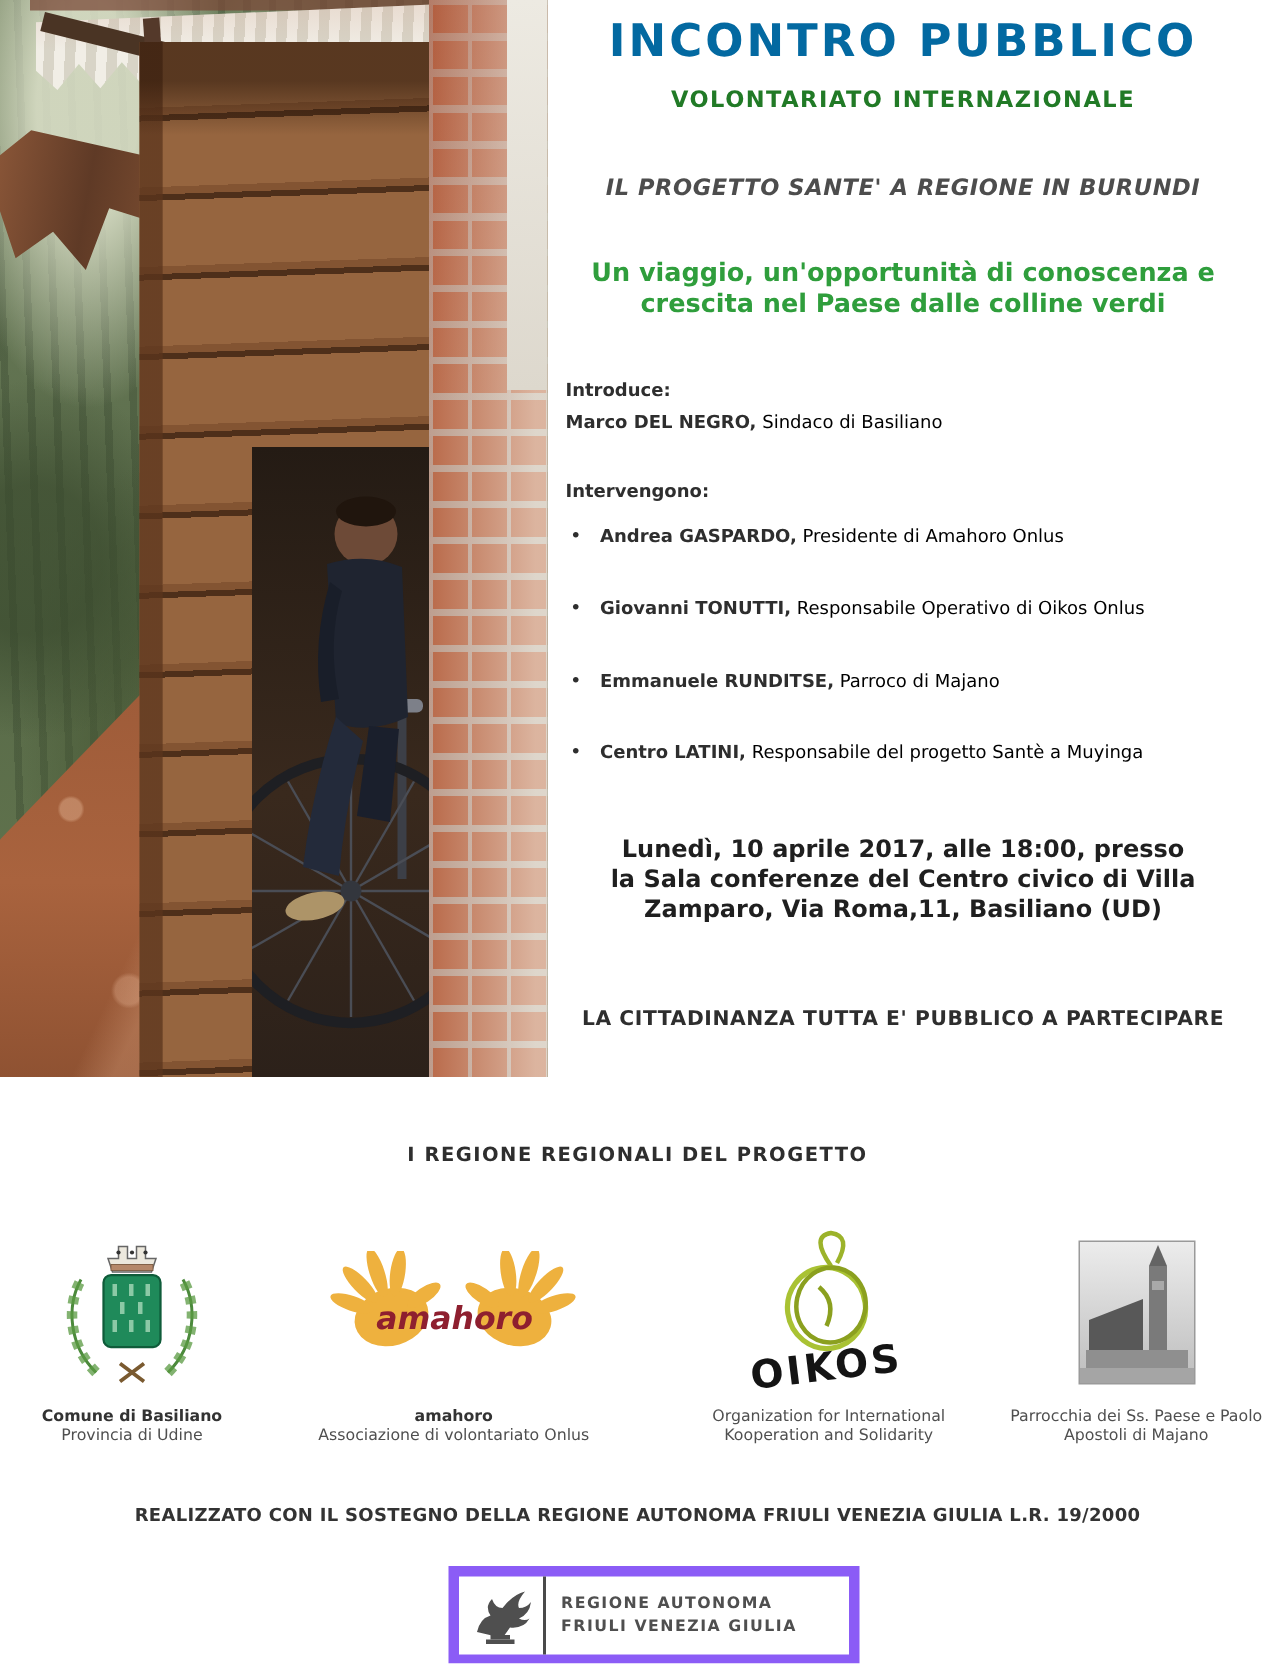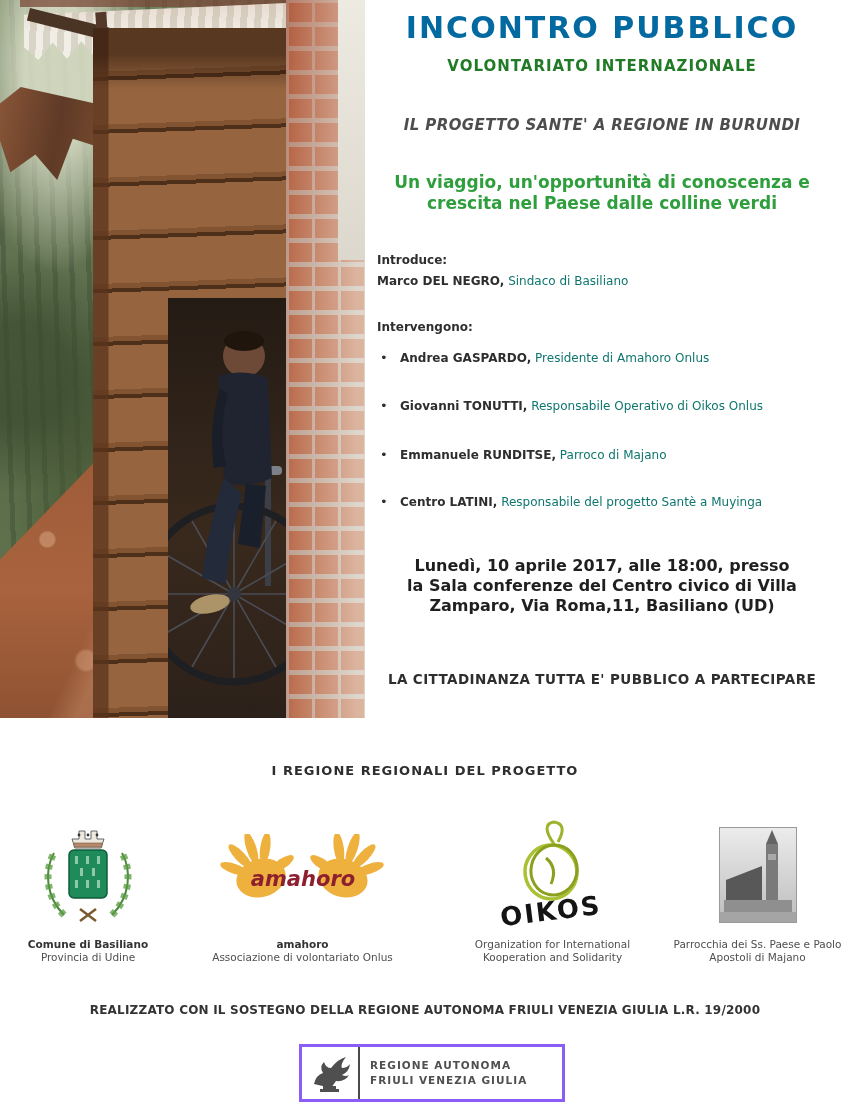--- a/index.html
+++ b/index.html
@@ -58,21 +58,21 @@
   .col{position:absolute;left:372px;top:0;width:460px;}
   .t-center{text-align:center;}
   .title{position:absolute;top:10px;width:100%;font-size:30px;font-weight:bold;letter-spacing:2px;color:#0369a1;}
   .subtitle{position:absolute;top:57px;width:100%;font-size:15px;font-weight:bold;letter-spacing:1px;color:#217a26;}
   .projline{position:absolute;top:116px;width:100%;font-size:15px;font-weight:bold;font-style:italic;color:#4d4d4d;letter-spacing:.4px;}
   .tagline{position:absolute;top:172px;width:100%;font-size:17px;font-weight:bold;color:#2f9e3c;line-height:21px;}
   .lbl{font-size:12px;font-weight:bold;color:#2e2e2e;}
   .introduce{position:absolute;top:253px;left:5px;}
   .introname{position:absolute;top:274px;left:5px;font-size:12px;color:#2e2e2e;}
   .bold{font-weight:bold;color:#2e2e2e;}
-  .role{font-weight:normal;color:#0f766e;margin-top:25px;}
+  .role{font-weight:normal;color:#000000;margin-top:25px;}
   .intervengono{position:absolute;top:320px;left:5px;}
   .speaker{position:absolute;left:8px;font-size:12px;color:#2e2e2e;}
   .speaker .dot{display:inline-block;width:20px;color:#2e2e2e;font-size:13px;}
   .sp0{top:350px;} .sp1{top:398px;} .sp2{top:447px;} .sp3{top:494px;}
   .dateblock{position:absolute;top:556px;width:100%;font-size:16px;font-weight:bold;color:#1f1f1f;line-height:20px;}
   .invite{position:absolute;top:671px;width:100%;font-size:13.5px;font-weight:bold;color:#2e2e2e;letter-spacing:.4px;}
 
   
   .partners-heading{position:absolute;top:763px;left:0;width:850px;text-align:center;
     font-size:13px;font-weight:bold;color:#2e2e2e;letter-spacing:1px;}
@@ -82,21 +82,21 @@
   .cell-oikos{left:460px;width:185px;}
   .cell-parrocchia{left:665px;width:185px;}
   .logo-box{flex:1;display:flex;align-items:center;justify-content:center;}
   .caption{font-size:10.5px;color:#4f4f4f;text-align:center;line-height:13px;white-space:nowrap;}
   .cap-strong{font-weight:bold;color:#333;}
   .church-frame{width:76px;height:94px;border:1px solid #9a9a9a;background:linear-gradient(180deg,#ececec,#bdbdbd);}
 
   
   .support{position:absolute;top:1003px;left:0;width:850px;text-align:center;
     font-size:12px;font-weight:bold;color:#333;letter-spacing:.2px;}
-  .regionbox{position:absolute;left:299px;top:1044px;width:260px;height:52px;border:3px solid #8b5cf6;
+  .regionbox{position:absolute;left:299px;top:1044px;width:260px;height:52px;border:7px solid #8b5cf6;
     display:flex;align-items:stretch;background:#fff;}
   .regionicon{width:56px;border-right:2px solid #4a4a4a;display:flex;align-items:center;justify-content:center;}
   .regiontext{flex:1;display:flex;flex-direction:column;justify-content:center;padding-left:10px;
     font-size:10.5px;font-weight:bold;color:#4f4f4f;letter-spacing:1px;line-height:15px;}
 </style>
 </head>
 <body>
 
 <div class="page">
 

